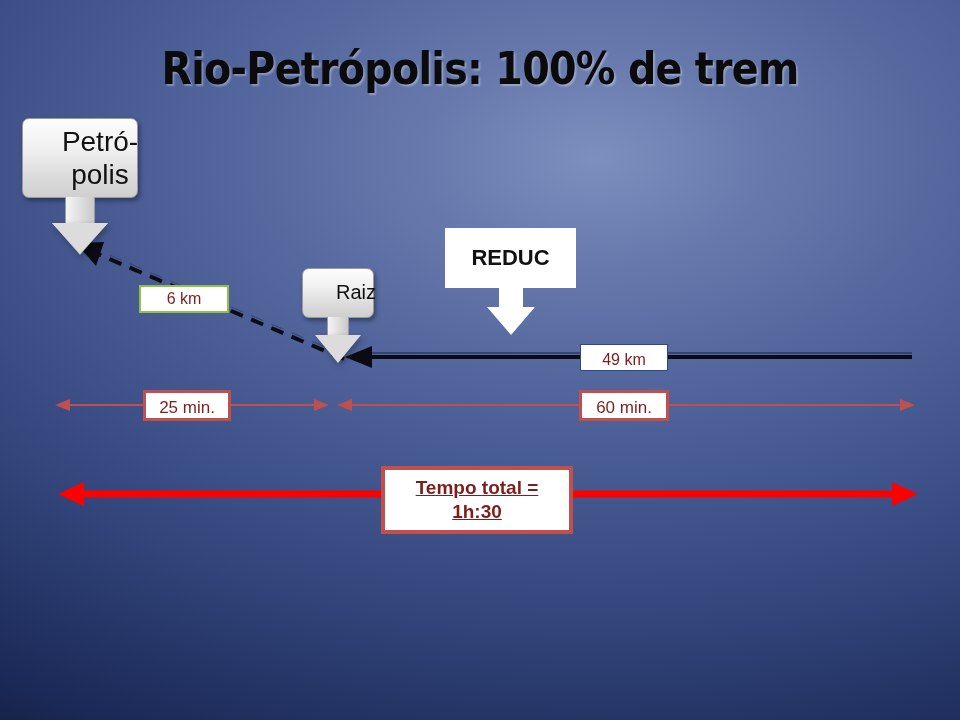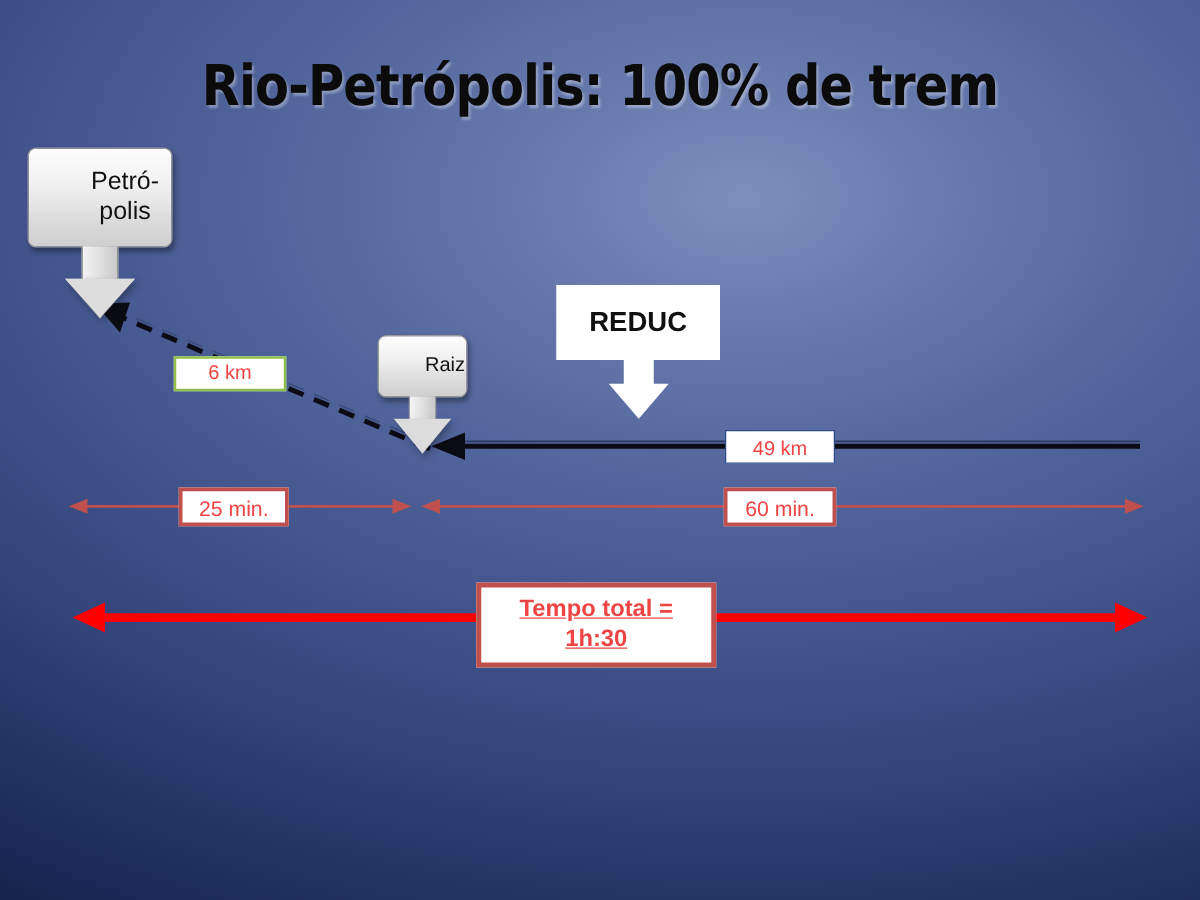--- a/index.html
+++ b/index.html
@@ -81,21 +81,21 @@
   .wtail .stem {
     background: #ffffff;
     border-left: none; border-right: none;
   }
   
   .labelbox {
     position: absolute;
     background: #ffffff;
     display: flex; align-items: center; justify-content: center;
     text-align: center;
-    color: #ef4444;
+    color: #7f1d1d;
     line-height: 1.25;
     z-index: 6;
   }
   .lb-green { border: 2px solid #8fc04a; }
   .lb-blue  { border: 1px solid #2b4a86; align-items: flex-end; }
   .lb-red   { border: 3px solid #c0504d; align-items: flex-end; }
   .lb-red-thick { border: 4px solid #c0504d; }
   svg.layer { position: absolute; left: 0; top: 0; width: 960px; height: 720px; overflow: visible; }
 </style>
 </head>
@@ -127,39 +127,39 @@
     </g>
 
     <g>
       <line x1="78" y1="494" x2="898" y2="494" stroke="#ff0000" stroke-width="7"></line>
       <polygon points="58,494 84,482 84,506" fill="#ff0000"></polygon>
       <polygon points="918,494 892,482 892,506" fill="#ff0000"></polygon>
     </g>
   </svg>
 
   <div class="callout" style="left:22px; top:118px; width:116px; height:80px; z-index:5;">
-    <div class="cbox" style="height:80px; font-size:20px;padding-left:40px;">
+    <div class="cbox" style="height:80px; font-size:28px;padding-left:40px;">
       <div>
         <div>Petró-</div>
         <div>polis</div>
       </div>
     </div>
     <div class="tail" style="top:79px; width:56px; height:58px;">
       <div class="stem" style="width:30px; height:28px;"></div>
       <div class="head" style="top:26px;
             border-left:28px solid transparent; border-right:28px solid transparent;
             border-top:32px solid #d2d2d2;"></div>
       <div class="head" style="top:26px;
             border-left:28px solid transparent; border-right:28px solid transparent;
             border-top:31px solid #dcdcdc; filter:drop-shadow(2px 3px 3px rgba(0,0,0,0.3));"></div>
     </div>
   </div>
 
   <div class="callout" style="left:302px; top:268px; width:72px; height:50px; z-index:5;">
-    <div class="cbox" style="height:50px; font-size:16px;padding-left:36px;">
+    <div class="cbox" style="height:50px; font-size:20px;padding-left:36px;">
       <span>Raiz</span>
     </div>
     <div class="tail" style="top:49px; width:46px; height:46px;">
       <div class="stem" style="width:22px; height:20px;"></div>
       <div class="head" style="top:18px;
             border-left:23px solid transparent; border-right:23px solid transparent;
             border-top:28px solid #dcdcdc; filter:drop-shadow(2px 3px 3px rgba(0,0,0,0.3));"></div>
     </div>
   </div>
 

